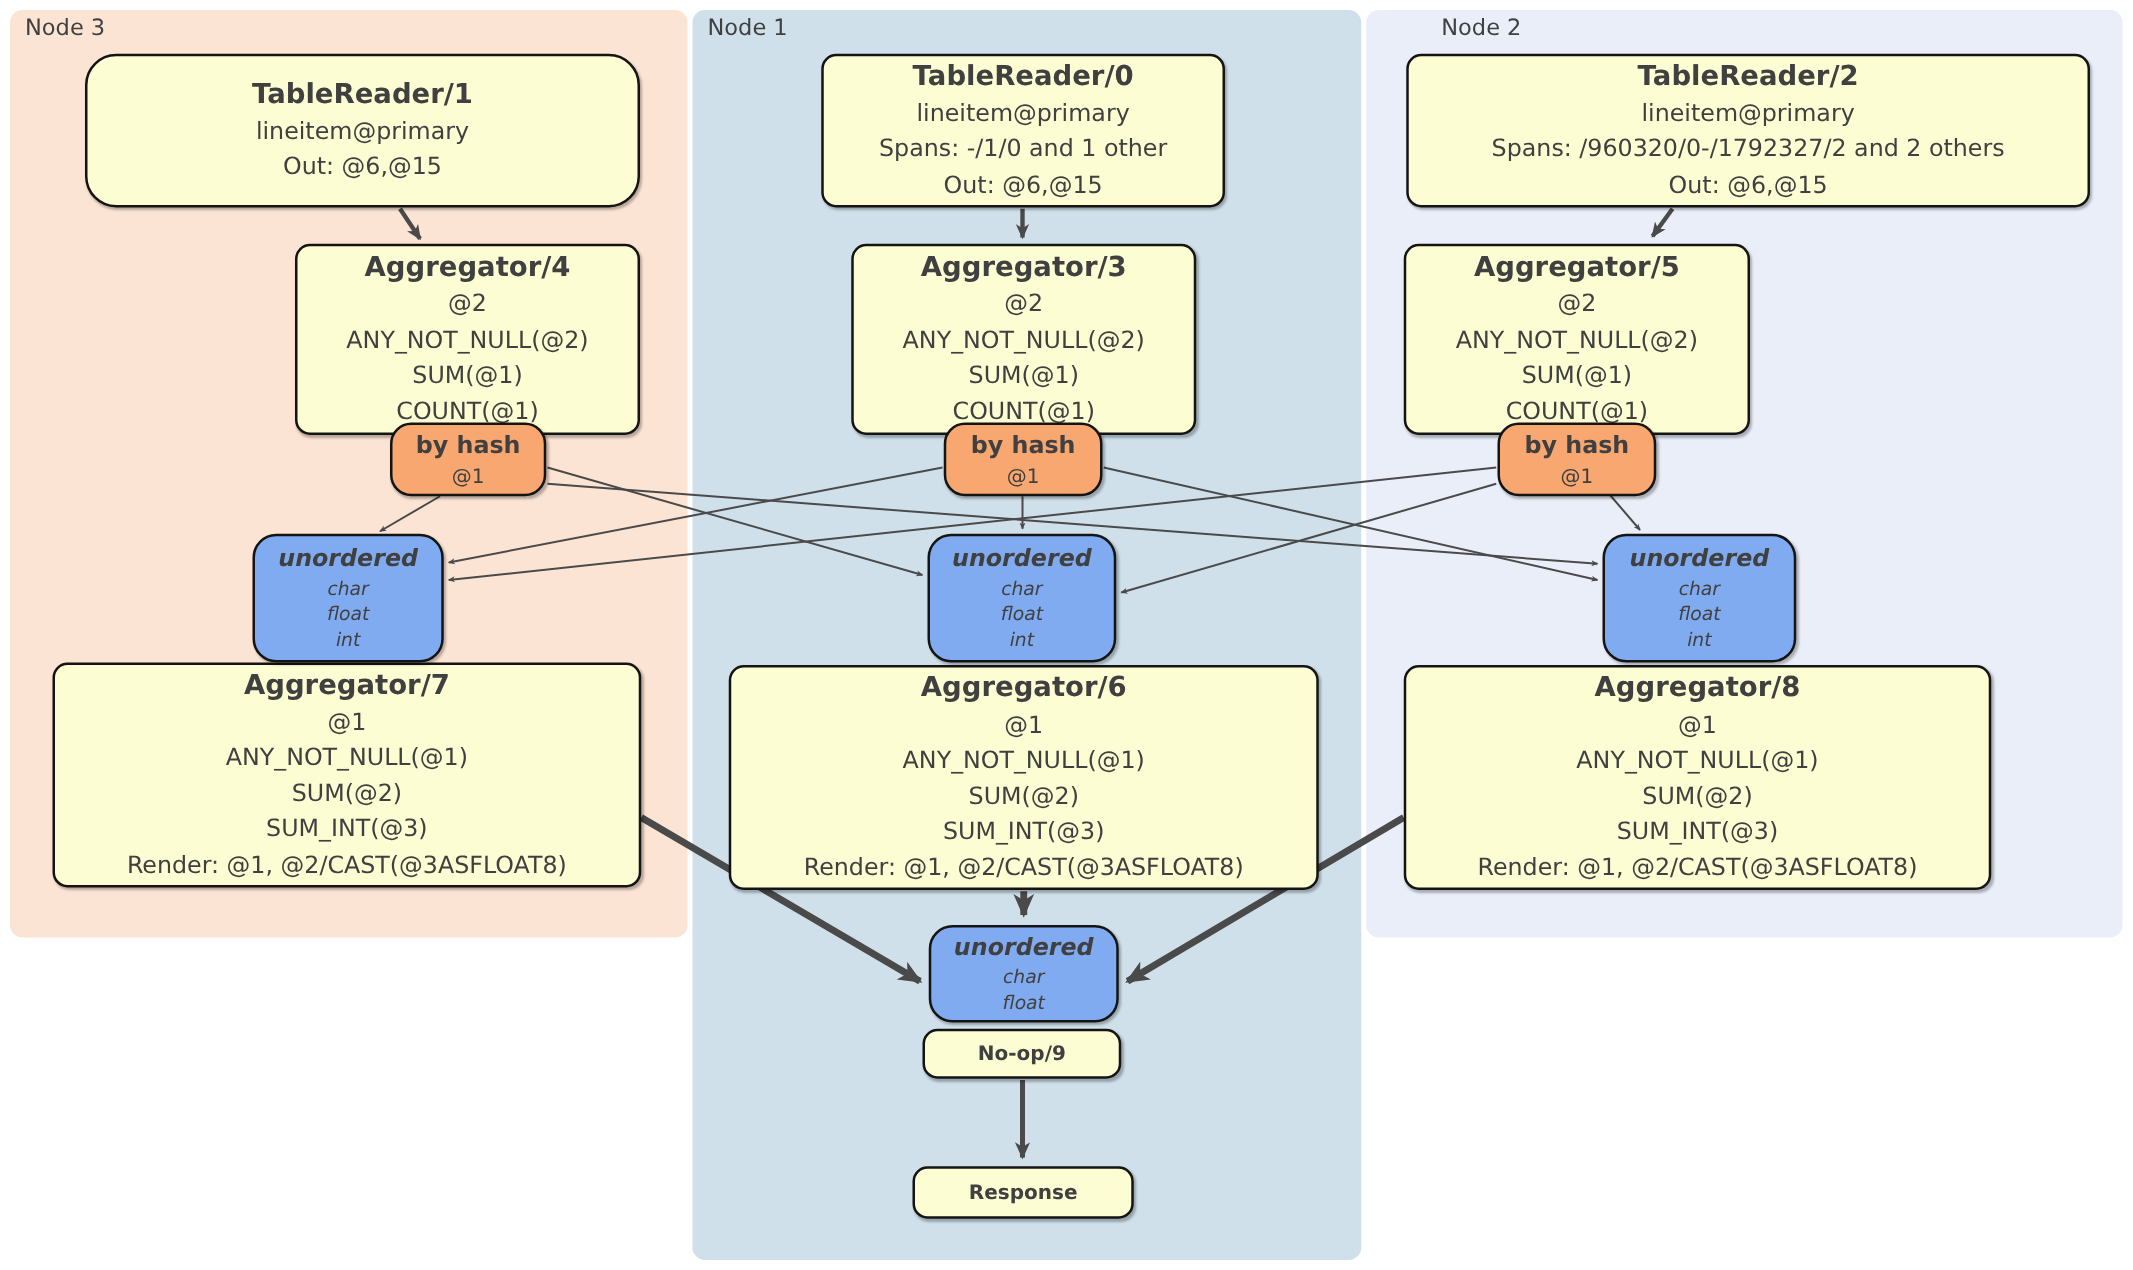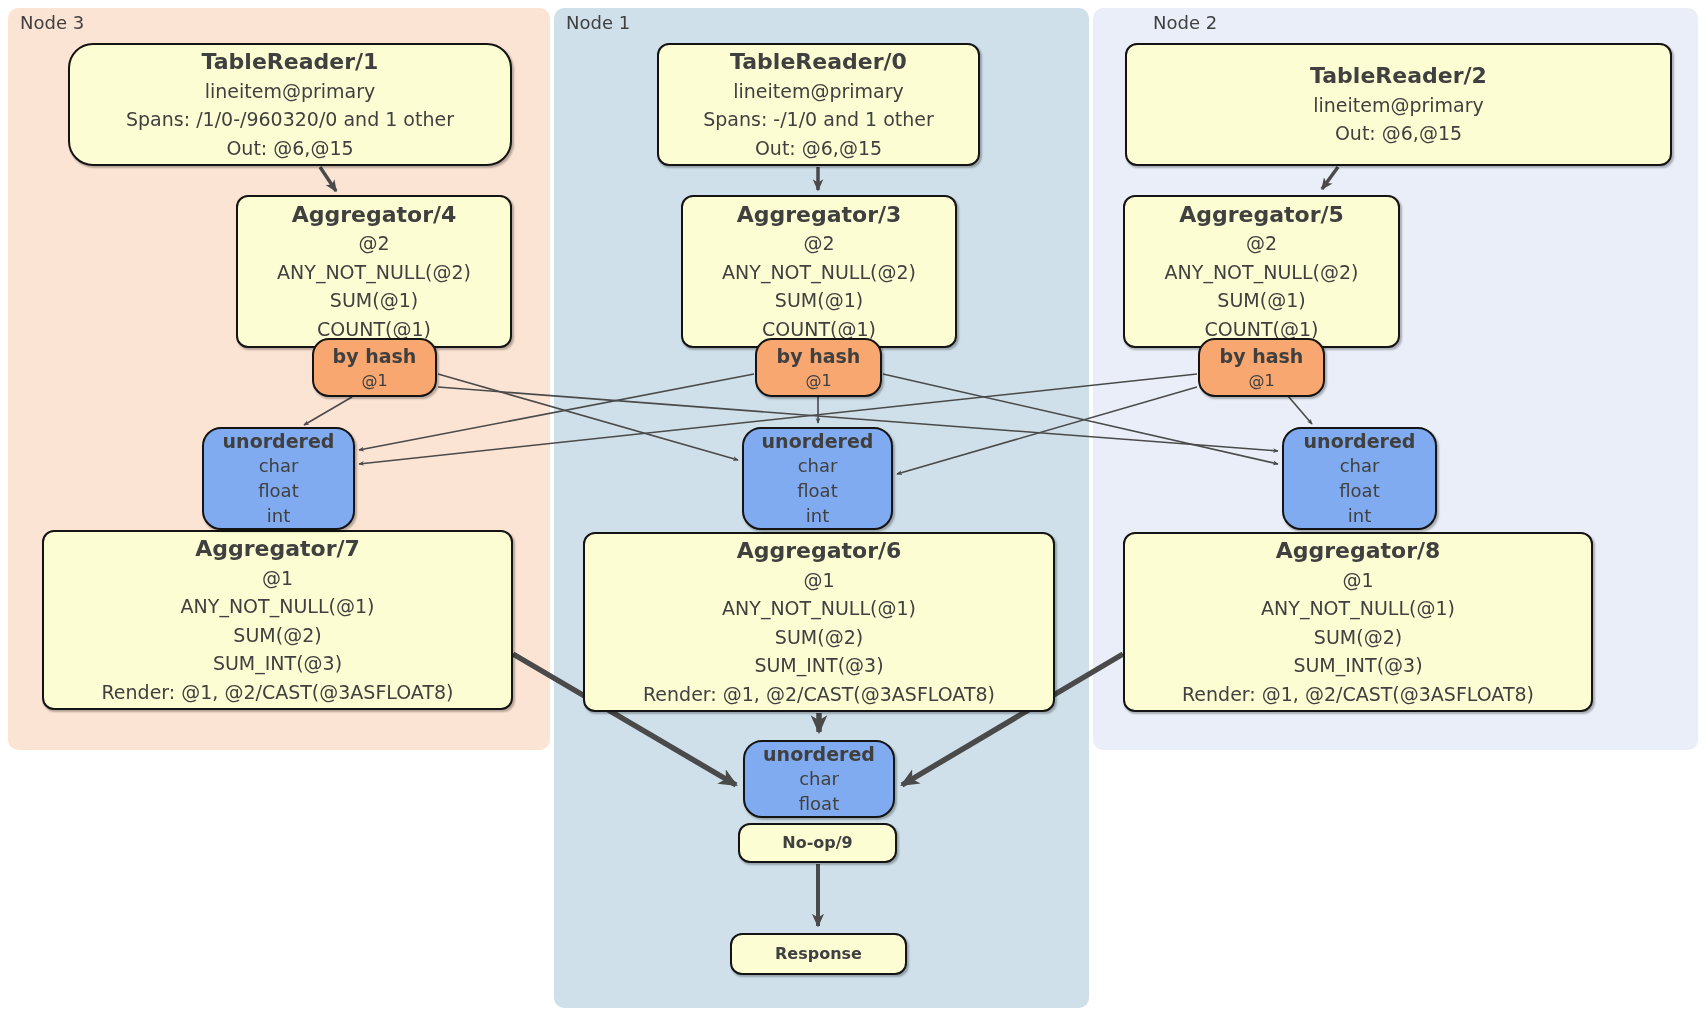--- a/index.html
+++ b/index.html
@@ -18,26 +18,26 @@
   #edges { position:absolute; left:0; top:0; z-index:1; }
   .node {
     position:absolute; box-sizing:border-box; z-index:2;
     border:2px solid #141414; border-radius:12px;
     display:flex; flex-direction:column; align-items:center; justify-content:center;
     text-align:center; box-shadow:1.5px 2px 2px rgba(0,0,0,0.28);
     line-height:1.5;
   }
   .processor { background:#fdfdd3; }
   .router    { background:#f7a76f; border-radius:17px; line-height:1.35; }
-  .sync      { background:#81abf0; border-radius:19px; line-height:1.38; }
+  .sync      { background:#81abf0; border-radius:19px; line-height:1.38;font-style:italic; }
   .processor .node-title { font-size:22px; font-weight:bold; line-height:1.35; }
   .processor .node-line  { font-size:19px; }
   .router .node-title, .sync .node-title { font-size:19px; font-weight:bold; }
   .router .node-line { font-size:16px; }
-  .sync   .node-line { font-size:18px; }
+  .sync   .node-line { font-size:15px; }
   .n-noop .node-title, .n-resp .node-title { font-size:16px; }
 </style>
 </head>
 <body>
 
 <div id="canvas">
 
   <div class="region" id="r-node3" style="background: rgb(252, 228, 212);"></div>
   <div class="region" id="r-node1" style="background: rgb(207, 224, 234);"></div>
   <div class="region" id="r-node2" style="background: rgb(233, 238, 248);"></div>
@@ -69,32 +69,32 @@
         <line x1="819" y1="713" x2="819" y2="732" stroke="#4a4a4a" stroke-width="5.5" marker-end="url(#ah)"></line>
         <line x1="1123" y1="654" x2="902" y2="785" stroke="#4a4a4a" stroke-width="5.5" marker-end="url(#ah)"></line>
         <line x1="818" y1="864" x2="818" y2="926" stroke="#4a4a4a" stroke-width="4" marker-end="url(#ah)"></line>
       </g>
   </svg>
 
   <div id="nodes-layer">
       <div class="node processor n-tr1" style="left: 68px; top: 43px; width: 444px; height: 123px; border-radius: 25px;">
         <div class="node-title">TableReader/1</div>
         <div class="node-line">lineitem@primary</div>
-        <div class="node-line">Spans: /1/0-/960320/0 and 1 other</div>
         <div class="node-line">Out: @6,@15</div>
       </div>
       <div class="node processor n-tr0" style="left: 657px; top: 43px; width: 323px; height: 123px;">
         <div class="node-title">TableReader/0</div>
         <div class="node-line">lineitem@primary</div>
         <div class="node-line">Spans: -/1/0 and 1 other</div>
         <div class="node-line">Out: @6,@15</div>
       </div>
       <div class="node processor n-tr2" style="left: 1125px; top: 43px; width: 547px; height: 123px;">
         <div class="node-title">TableReader/2</div>
         <div class="node-line">lineitem@primary</div>
+        <div class="node-line">Spans: /960320/0-/1792327/2 and 2 others</div>
         <div class="node-line">Out: @6,@15</div>
       </div>
       <div class="node processor n-agg4" style="left: 236px; top: 195px; width: 276px; height: 153px;">
         <div class="node-title">Aggregator/4</div>
         <div class="node-line">@2</div>
         <div class="node-line">ANY_NOT_NULL(@2)</div>
         <div class="node-line">SUM(@1)</div>
         <div class="node-line">COUNT(@1)</div>
       </div>
       <div class="node processor n-agg3" style="left: 681px; top: 195px; width: 276px; height: 153px;">

